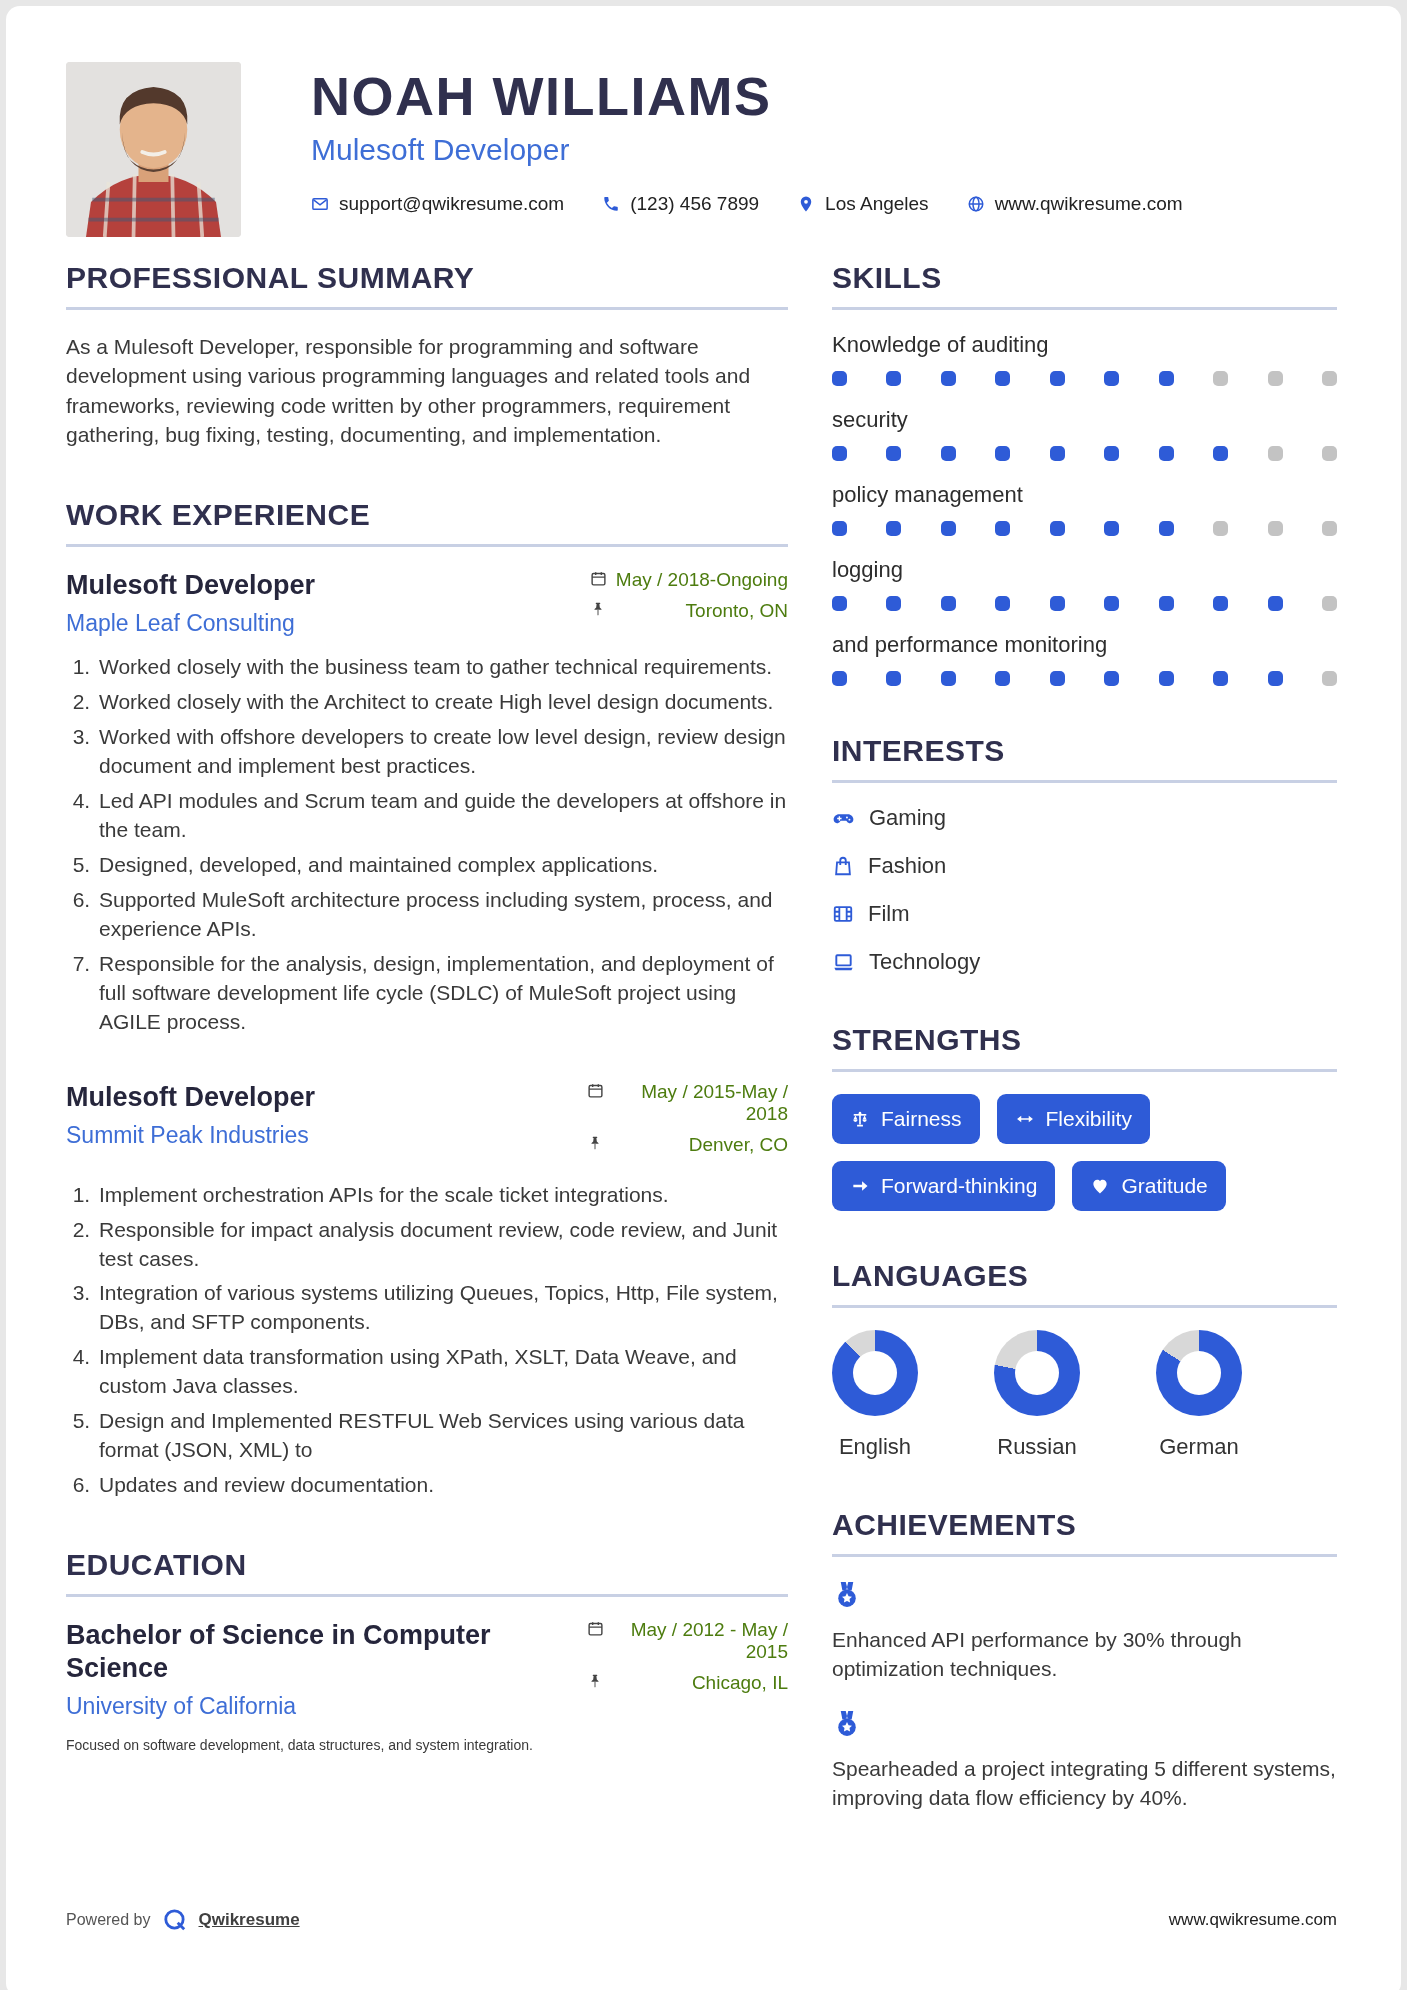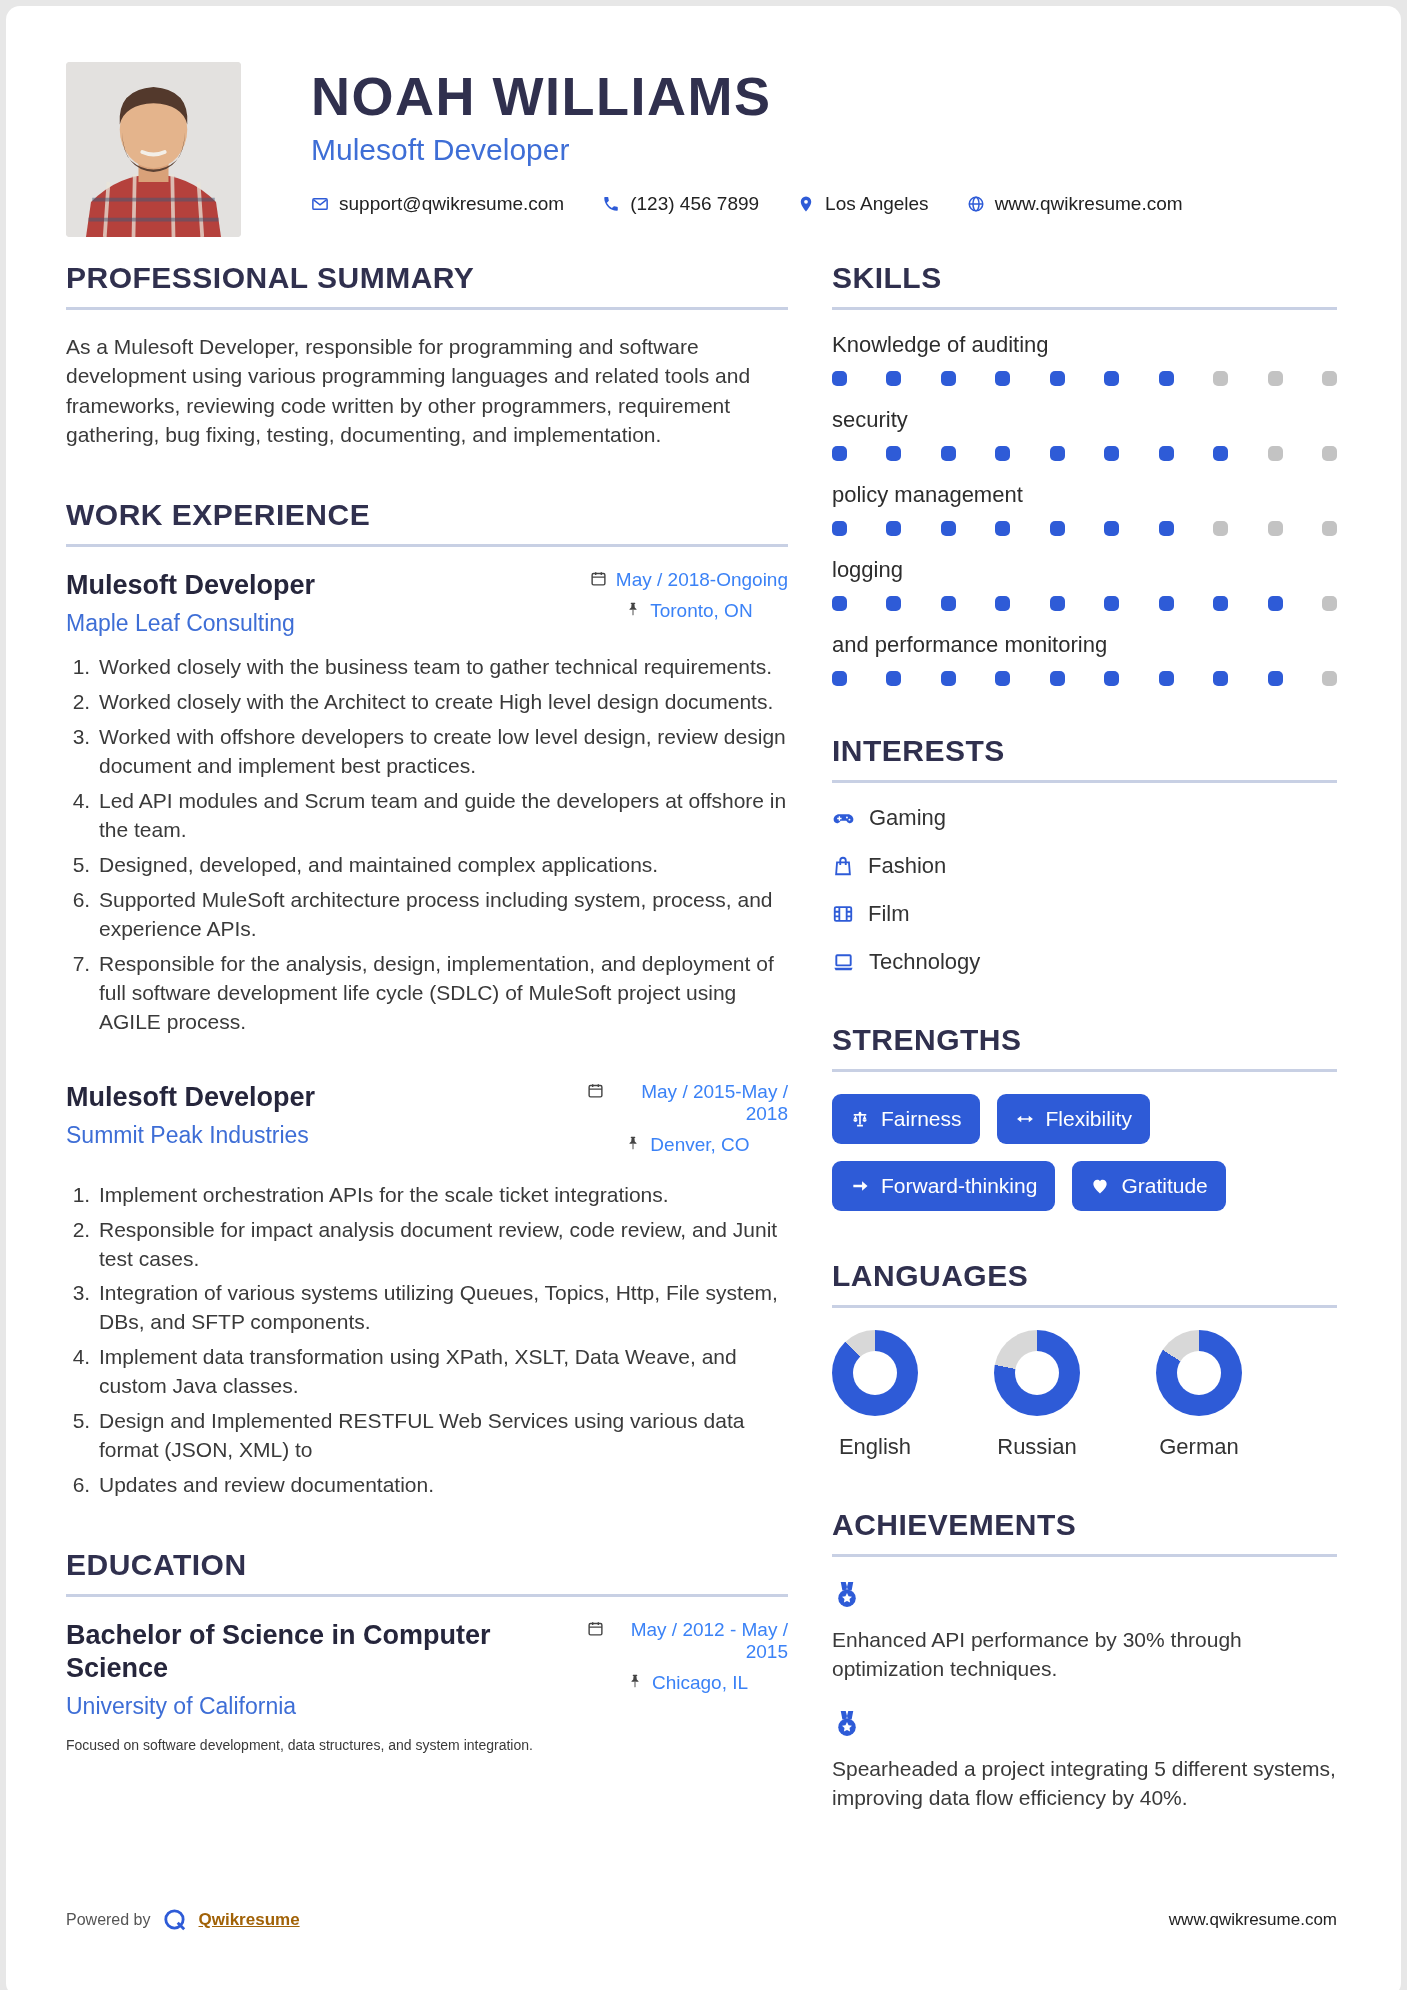--- a/index.html
+++ b/index.html
@@ -36,22 +36,22 @@
              padding-bottom:12px;border-bottom:3px solid var(--rule);margin-bottom:22px;}
   .summary-text{font-size:21px;line-height:1.4;color:var(--text);}
 
   
   .job + .job{margin-top:44px;}
   .job-head{display:flex;justify-content:space-between;gap:18px;}
   .job-head-left{flex:1;min-width:0;}
   h3.job-title{font-size:27px;color:#26263c;font-weight:bold;line-height:1.2;}
   .company{font-size:23px;color:var(--link);margin-top:9px;display:inline-block;text-decoration:none;}
   .job-meta{flex:0 0 auto;max-width:215px;}
-  .meta-line{display:flex;justify-content:center;align-items:flex-start;gap:9px;font-size:19px;
-             color:#3b82f6;margin-bottom:9px;}
+  .meta-line{display:flex;justify-content:space-between;align-items:flex-start;gap:9px;font-size:19px;
+             color:#4d7c0f;margin-bottom:9px;}
   .meta-line .mtext{max-width:175px;text-align:right;}
   .edu-dates{max-width:140px;display:inline-block;}
   .micon{color:#444;display:inline-flex;margin-top:1px;}
   ol.bullets{margin-top:16px;padding-left:30px;font-size:21px;line-height:1.38;color:var(--text);}
   ol.bullets li{margin-bottom:6px;padding-left:3px;}
   .edu-desc{margin-top:16px;font-size:14px;line-height:1.4;color:var(--text);}
 
   
   .skill-label{font-size:22px;color:#2d2d2d;margin-bottom:13px;}
   .skill-dots{display:flex;justify-content:space-between;margin-bottom:21px;}
@@ -78,21 +78,21 @@
 
   
   .achievement{display:flex;gap:16px;margin-bottom:24px;align-items:flex-start;flex-direction:column;}
   .a-icon{color:var(--accent);flex:0 0 auto;margin-top:1px;display:inline-flex;}
   .a-text{font-size:21px;line-height:1.38;color:var(--text);}
 
   
   footer{margin-top:auto;display:flex;justify-content:space-between;align-items:center;padding-top:70px;}
   .footer-left{display:flex;align-items:center;gap:11px;font-size:16px;color:#555;}
   .logo{color:var(--accent);display:inline-flex;}
-  .brand{color:#a16207;font-weight:bold;text-decoration:underline;font-size:17px;}
+  .brand{color:#404040;font-weight:bold;text-decoration:underline;font-size:17px;}
   .footer-url{font-size:17px;color:#222;}
 </style>
 </head>
 <body>
 
 <div class="page">
 
   <header>
     <div class="photo">
       <svg viewBox="0 0 140 140" width="175" height="175">

